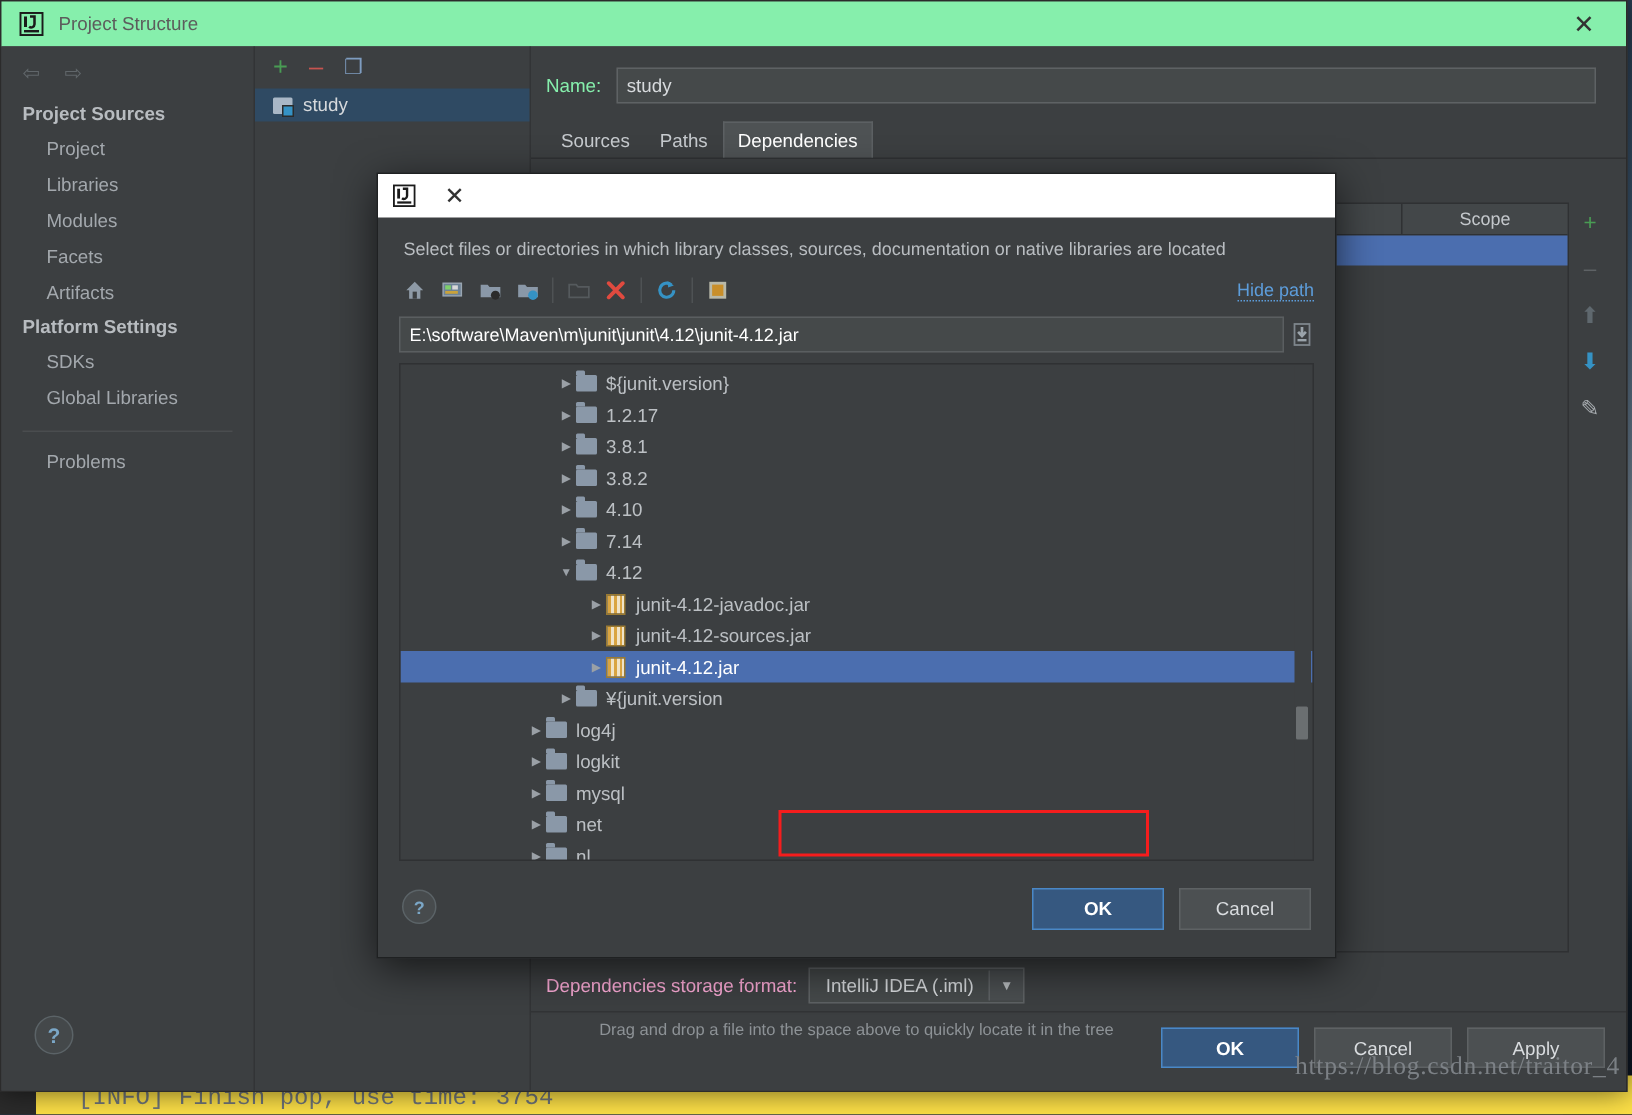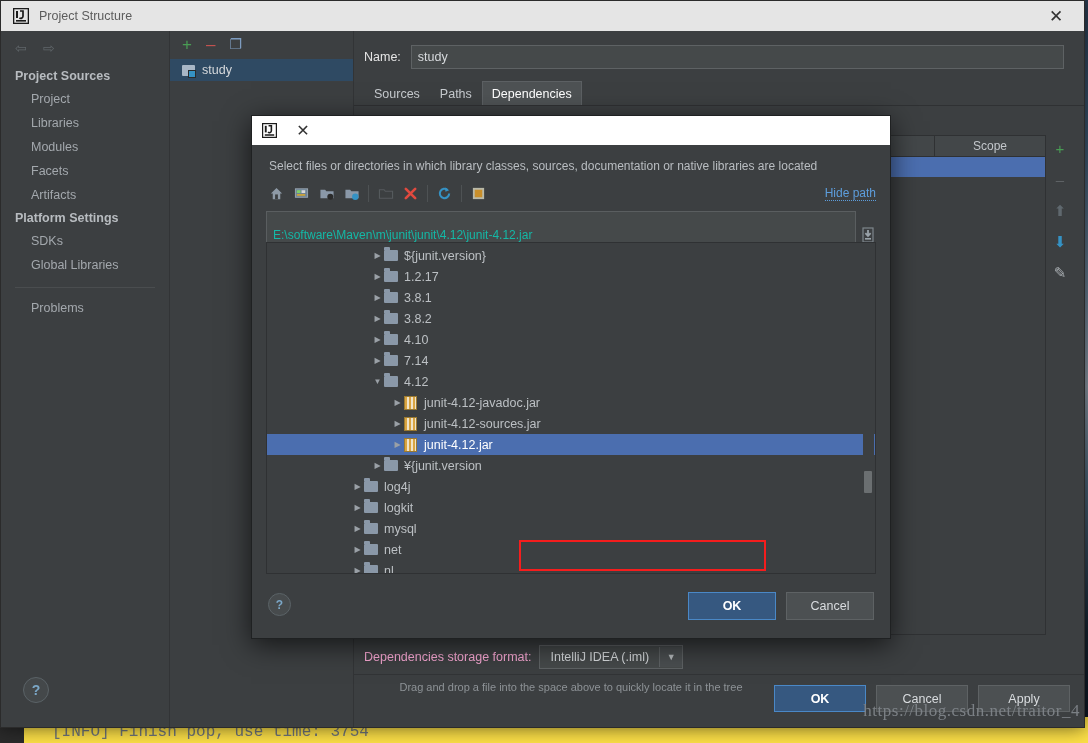--- a/index.html
+++ b/index.html
@@ -22,21 +22,21 @@
     padding-left:28px;line-height:30px;white-space:nowrap;overflow:hidden;}
   
   #left-strip{position:absolute;left:0;top:30px;width:24px;bottom:0;background:#2b2b2b;
     border-right:1px solid #1e2022;}
   #left-strip .lbl{position:absolute;left:2px;color:#a9b7c6;font-size:9px;
     writing-mode:vertical-rl;}
 
   
   #ps-window{position:absolute;left:0;top:0;width:1083px;height:726px;
     background:#3c3f41;border:1px solid #2b2b2b;box-shadow:0 0 18px rgba(0,0,0,.6);}
-  #ps-titlebar{height:30px;background:#e5e5e5;display:flex;align-items:center;
+  #ps-titlebar{height:30px;background:#86efac;display:flex;align-items:center;
     padding:0 6px 0 12px;}
   #ps-titlebar .ij-logo{width:16px;height:16px;flex:0 0 16px;margin-right:10px;}
   #ps-title-text{font-size:12.5px;color:#5c5c5c;flex:1;}
   #ps-close{width:44px;height:30px;display:flex;align-items:center;justify-content:center;
     color:#333;font-size:17px;line-height:1;cursor:pointer;}
   #ps-body{position:absolute;left:0;right:0;top:30px;bottom:0;background:#3c3f41;display:flex;}
 
   
   #ps-sidebar{width:168px;flex:0 0 168px;background:#3c3f41;border-right:1px solid #323436;
     position:relative;}
@@ -56,21 +56,21 @@
   #mod-list{margin-top:2px;}
   .mod-row{height:22px;display:flex;align-items:center;padding-left:12px;gap:7px;
     background:#2f4a63;color:#d6d9dc;font-size:12.5px;cursor:pointer;}
   .mod-icon{width:13px;height:11px;background:#a9b7c6;border-radius:1px;position:relative;}
   .mod-icon:after{content:"";position:absolute;right:-1px;bottom:-2px;width:6px;height:6px;
     background:#3592c4;border:1px solid #2b2b2b;}
 
   
   #ps-detail{flex:1;position:relative;background:#3c3f41;}
   #name-row{display:flex;align-items:center;padding:14px 20px 0 10px;gap:10px;}
-  #name-label{font-size:12.5px;color:#e5e5e5;}
+  #name-label{font-size:12.5px;color:#86efac;}
   #name-input{flex:1;height:22px;background:#45494a;border:1px solid #5e6264;color:#d7dadd;
     font-size:12.5px;padding:0 6px;line-height:22px;}
   #tabs-row{display:flex;align-items:flex-end;padding:12px 0 0 10px;gap:0;
     border-bottom:1px solid #2f3133;}
   .tab{font-size:12.5px;color:#c7cbcf;padding:5px 9px 4px 9px;border:1px solid transparent;
     border-bottom:none;cursor:pointer;}
   .tab.active{background:#4e5254;border-color:#5c6063;color:#ffffff;}
   #dep-area{position:absolute;left:10px;right:10px;top:104px;bottom:92px;display:flex;}
   #dep-table{flex:1;border:1px solid #2f3133;background:#3c3f41;}
   #dep-head{display:flex;height:20px;background:#434749;border-bottom:1px solid #2f3133;
@@ -104,22 +104,22 @@
   #ad-close{width:34px;height:29px;display:flex;align-items:center;justify-content:center;
     color:#333;font-size:16px;cursor:pointer;}
   #ad-desc{font-size:12px;color:#b9bdc1;padding:14px 14px 0 17px;}
   #ad-toolbar{display:flex;align-items:center;padding:8px 14px 0 12px;gap:0;}
   .tb-btn{width:25px;height:24px;display:flex;align-items:center;justify-content:center;
     cursor:pointer;}
   .tb-sep{width:1px;height:17px;background:#4e5254;margin:0 4px;}
   #hide-path{margin-left:auto;font-size:12px;color:#5d9ddb;cursor:pointer;
     border-bottom:1px dotted #5d9ddb;}
   #ad-pathrow{display:flex;align-items:center;padding:6px 14px 0 14px;gap:4px;}
-  #ad-path{flex:1;height:22px;background:#45494a;border:1px solid #5a5e60;color:#14b8a6;
-    font-size:12px;padding:12px 6px;line-height:22px;white-space:nowrap;overflow:hidden;}
+  #ad-path{flex:1;height:22px;background:#45494a;border:1px solid #5a5e60;color:#ffffff;
+    font-size:12px;padding:0 6px;line-height:22px;white-space:nowrap;overflow:hidden;}
   #ad-paste{width:16px;height:20px;display:flex;align-items:center;justify-content:center;
     cursor:pointer;}
   #ad-tree-wrap{position:absolute;left:14px;right:14px;top:126px;height:330px;
     background:#3c3f41;border:1px solid #2f3133;overflow:hidden;}
   #ad-tree{position:absolute;inset:0;padding-top:2px;}
   .tn{height:21px;display:flex;align-items:center;font-size:12.5px;color:#bcc0c4;
     cursor:pointer;white-space:nowrap;}
   .tn.sel{background:#4b6eaf;color:#ffffff;}
   .tn .twisty{width:13px;flex:0 0 13px;text-align:center;font-size:8px;color:#9aa0a6;}
   .tn .ficon{width:14px;height:11px;flex:0 0 14px;margin-right:6px;background:#8a98a8;

